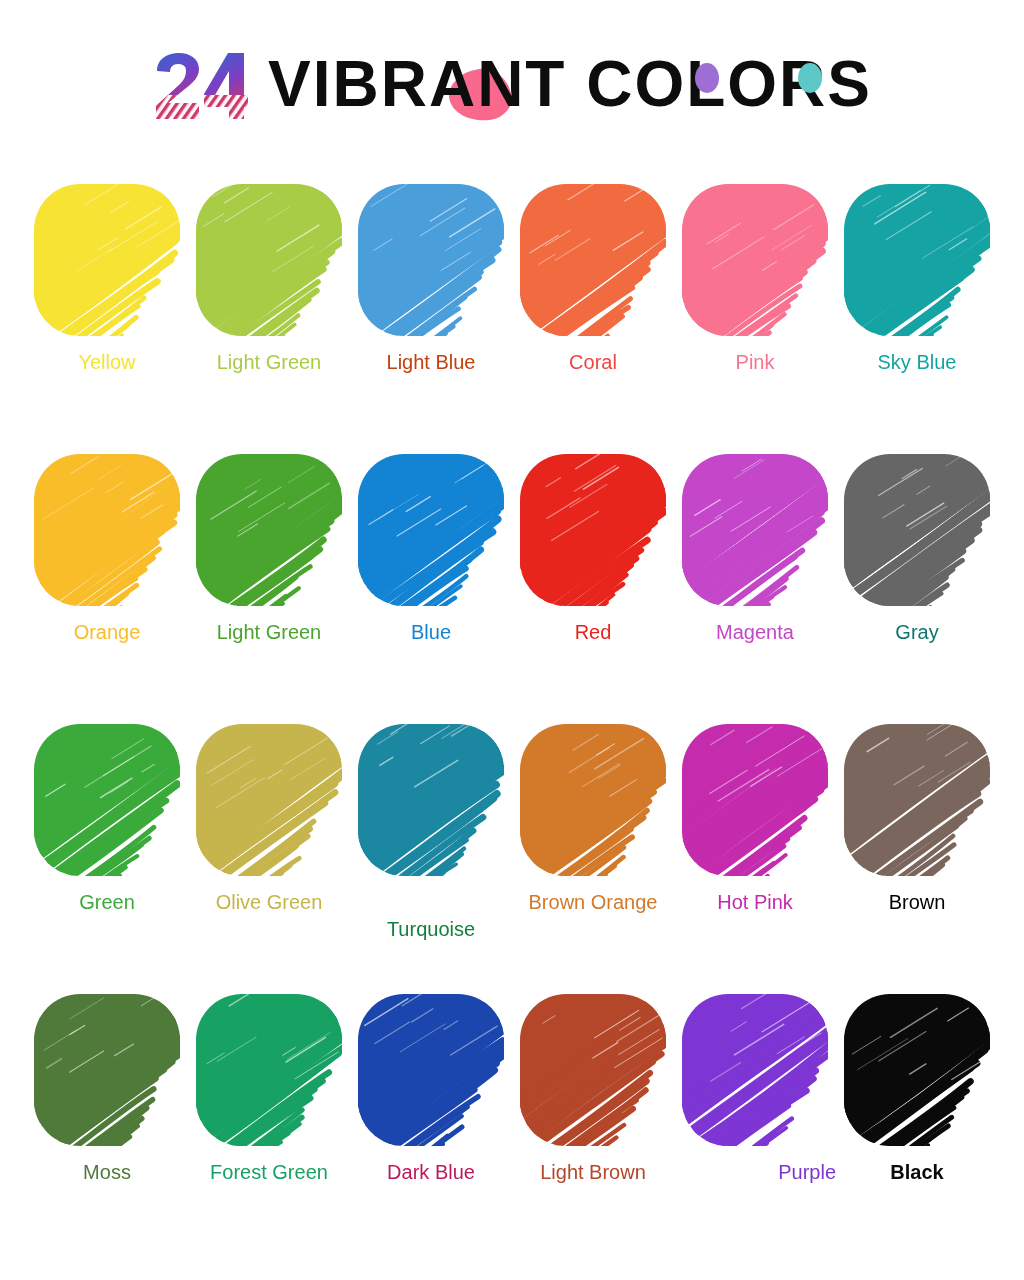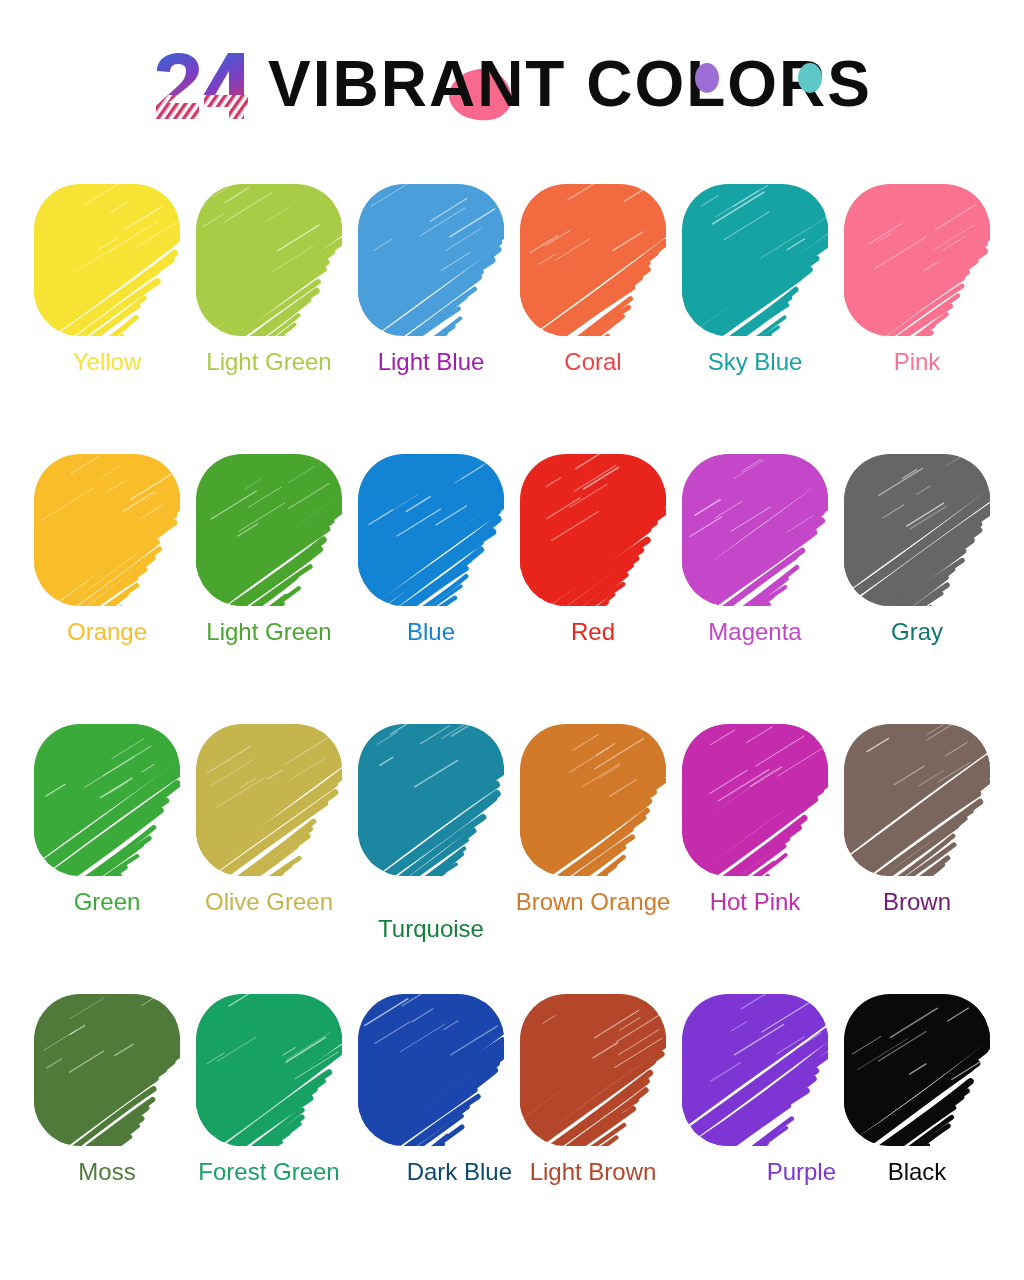--- a/index.html
+++ b/index.html
@@ -116,21 +116,21 @@
     height: 152px;
   }
   .swatch-tile svg { display: block; width: 146px; height: 152px; }
 
   .swatch-label {
     position: absolute;
     top: 172px;
     left: 0;
     width: 162px;
     text-align: center;
-    font-size: 24px;
+    font-size: 20px;
     font-family: "Liberation Sans", sans-serif;
     line-height: 24px;
     white-space: nowrap;
   }
 </style>
 </head>
 <body>
 
 <div id="page">
 
@@ -322,21 +322,21 @@
               <path d="M 83.03929611332714 86.47753586387262 L 112.1387805327773 68.43585552381352" stroke="#ffffff" stroke-width="0.87" stroke-linecap="round" opacity="0.58" fill="none"></path>
               <path d="M 12.936259666318072 22.455718526616693 L 51.451807578885926 -1.4239211791753767" stroke="#ffffff" stroke-width="0.74" stroke-linecap="round" opacity="0.56" fill="none"></path>
               <path d="M 15.72367724245414 66.38815578492358 L 34.05954526765272 55.019917609300464" stroke="#ffffff" stroke-width="1.10" stroke-linecap="round" opacity="0.38" fill="none"></path>
               <path d="M 62.307490647723895 51.662213881500065 L 106.71318514733575 24.130683291740716" stroke="#ffffff" stroke-width="1.06" stroke-linecap="round" opacity="0.45" fill="none"></path>
               <path d="M 72.18017583955078 37.24693837342784 L 108.8046279368922 14.53977807307616" stroke="#ffffff" stroke-width="1.21" stroke-linecap="round" opacity="0.57" fill="none"></path>
               <path d="M 91.6922059037257 52.835419707000256 L 136.78733147834427 24.876441850736736" stroke="#ffffff" stroke-width="1.37" stroke-linecap="round" opacity="0.63" fill="none"></path>
               <path d="M 87.18514404194428 66.7237076931633 L 122.90826112711801 44.5753751003556" stroke="#ffffff" stroke-width="0.92" stroke-linecap="round" opacity="0.44" fill="none"></path>
             </g>
           </svg>
         </div>
-        <div class="swatch-label" style="color: #a21caf;">Light Blue</div>
+        <div class="swatch-label" style="color: #c2410c;">Light Blue</div>
       </div>
       <div class="swatch-cell">
         <div class="swatch-tile">
           <svg viewBox="0 0 146 152">
             <defs>
               <clipPath id="clip4">
                 <path d="M 46 0 H 100 A 46 46 0 0 1 146 46
           V 146 A 6 6 0 0 1 140 152
           H 46 A 46 46 0 0 1 0 106
           V 46 A 46 46 0 0 1 46 0 Z"></path>
@@ -379,20 +379,71 @@
               <path d="M 93.16372959096915 66.40684165805578 L 122.82461208258755 48.017094513252374" stroke="#ffffff" stroke-width="1.30" stroke-linecap="round" opacity="0.59" fill="none"></path>
             </g>
           </svg>
         </div>
         <div class="swatch-label" style="color: #ef4444;">Coral</div>
       </div>
       <div class="swatch-cell">
         <div class="swatch-tile">
           <svg viewBox="0 0 146 152">
             <defs>
+              <clipPath id="clip5">
+                <path d="M 46 0 H 100 A 46 46 0 0 1 146 46
+          V 146 A 6 6 0 0 1 140 152
+          H 46 A 46 46 0 0 1 0 106
+          V 46 A 46 46 0 0 1 46 0 Z"></path>
+              </clipPath>
+            </defs>
+            <g clip-path="url(#clip5)">
+              <path d="M 0 0 H 146 V 26 C 90.52 38, 43.8 72, 0 106.39999999999999 Z" fill="#f9728f"></path>
+              <path d="M -10.467737164348364 109.81859638403171 C 57.013862835651636 59.23305879175886, 132.93066283565165 3.162014177496374, 200.41226283565163 -44.472603615968296" stroke="#f9728f" stroke-width="10.73" stroke-linecap="round" fill="none"></path>
+              <path d="M -7.550925825256854 117.75729703152405 C 58.20838809474316 71.06573205824259, 132.18761625474318 11.287025441790405, 197.94693017474316 -32.55111640847596" stroke="#f9728f" stroke-width="11.10" stroke-linecap="round" fill="none"></path>
+              <path d="M -11.93877839576453 122.84893488731869 C 52.09824944423548 76.10331148473819, 124.1399057642355 22.18431828389508, 188.17693360423547 -23.476691992681296" stroke="#f9728f" stroke-width="10.80" stroke-linecap="round" fill="none"></path>
+              <path d="M -9.301331437658519 126.2895055914253 C 53.01341032234148 83.89862939902878, 123.1174948023415 25.63760447249716, 185.43223656234147 -16.053334728574697" stroke="#f9728f" stroke-width="10.73" stroke-linecap="round" fill="none"></path>
+              <path d="M -4.224705534055829 131.89720272479914 C 56.36775014594417 86.87649060037309, 124.53426278594418 38.00322412534922, 185.12671846594418 -6.462851035200856" stroke="#f9728f" stroke-width="10.54" stroke-linecap="round" fill="none"></path>
+              <path d="M -11.612356247846037 137.48661690172926 C 47.25781335215396 94.44753475479197, 113.48675415215396 48.643601772540165, 172.35692375215396 3.109349701729272" stroke="#f9728f" stroke-width="9.09" stroke-linecap="round" fill="none"></path>
+              <path d="M -7.0563448974862695 145.12469569787422 C 50.091538622513724 101.32278095359356, 114.38290758251372 54.765271568783135, 171.53079110251372 14.730215057874233" stroke="#f9728f" stroke-width="8.85" stroke-linecap="round" fill="none"></path>
+              <path d="M -8.974163284059614 147.04134019977303 C 46.45143415594039 110.72305876558113, 108.8052312759404 63.83007555181547, 164.2308287159404 20.629646119773028" stroke="#f9728f" stroke-width="8.07" stroke-linecap="round" fill="none"></path>
+              <path d="M -7.43719307333231 154.95294563280157 C 46.2661182866677 112.33729726426724, 106.68234356666771 72.45797862672036, 160.3856549266677 32.52403811280156" stroke="#f9728f" stroke-width="8.86" stroke-linecap="round" fill="none"></path>
+              <path d="M -7.367086530197412 157.24140144080445 C 44.61393874980259 120.6951135431554, 103.0925921898026 74.39691874846012, 155.0736174698026 38.79528048080445" stroke="#f9728f" stroke-width="7.89" stroke-linecap="round" fill="none"></path>
+              <path d="M -8.217387712560594 163.69521490279027 C 42.04135148743941 127.72648018381099, 98.58243308743941 84.9681414755946, 148.8411722874394 49.231880502790276" stroke="#f9728f" stroke-width="8.32" stroke-linecap="round" fill="none"></path>
+              <path d="M -11.75810233084485 169.9368151027918 C 36.778350789155155 135.84180564583775, 91.38186054915516 99.16419823173305, 139.91831366915517 59.4562672627918" stroke="#f9728f" stroke-width="7.62" stroke-linecap="round" fill="none"></path>
+              <path d="M -6.163985697552562 173.6729305252906 C 40.65018134244745 137.76295545656757, 93.31611926244747 100.67806782366915, 140.13028630244747 67.17516924529059" stroke="#f9728f" stroke-width="7.33" stroke-linecap="round" fill="none"></path>
+              <path d="M -10.191386489663273 179.26278648439722 C 34.900494470336724 145.97790058657142, 85.62886055033673 111.23279551856767, 130.72074151033672 76.74781176439723" stroke="#f9728f" stroke-width="7.35" stroke-linecap="round" fill="none"></path>
+              <path d="M -12.968710792250931 186.6370041235421 C 30.400884087749077 155.30304566907338, 79.19167832774909 120.52235105044161, 122.56127320774907 88.10481596354211" stroke="#f9728f" stroke-width="6.33" stroke-linecap="round" fill="none"></path>
+              <path d="M -12.001033233013004 188.62324937892706 C 29.646275566987008 159.72247801480478, 76.49949796698702 120.66283923817154, 118.14680676698701 94.07384777892705" stroke="#f9728f" stroke-width="5.65" stroke-linecap="round" fill="none"></path>
+              <path d="M -6.80425475910306 192.7094918539416 C 33.12076796089694 162.41151466534163, 78.03641852089694 127.13677691440722, 117.96144124089695 102.14287681394161" stroke="#f9728f" stroke-width="4.85" stroke-linecap="round" fill="none"></path>
+              <path d="M -5.47674658568576 198.22227056957112 C 32.72599005431424 166.95172483782932, 75.70406877431424 139.40796645404802, 113.90680541431423 111.63844208957113" stroke="#f9728f" stroke-width="4.48" stroke-linecap="round" fill="none"></path>
+              <path d="M -7.6945128021761775 204.80811871329433 C 28.785937757823824 174.16664033128617, 69.82644463782383 144.73681400105724, 106.30689519782382 122.20707679329433" stroke="#f9728f" stroke-width="5.40" stroke-linecap="round" fill="none"></path>
+              <path d="M -6.162924080621451 208.90809165374338 C 28.595240399378547 185.33476667219537, 67.69817543937856 157.2883718278143, 102.45633991937855 130.28983629374338" stroke="#f9728f" stroke-width="4.37" stroke-linecap="round" fill="none"></path>
+              <path d="M -13.977806070819497 215.9273244525101 C 19.05807232918051 192.250352076411, 56.22343552918052 167.0408734579861, 89.25931392918052 141.2918556525101" stroke="#f9728f" stroke-width="5.00" stroke-linecap="round" fill="none"></path>
+              <path d="M -10.243037099484354 219.32993026683704 C 21.070555220515644 193.69301614083165, 56.29834658051564 168.814900484192, 87.61193890051564 148.67724802683705" stroke="#f9728f" stroke-width="4.42" stroke-linecap="round" fill="none"></path>
+              <path d="M -11.390190833248198 226.53718363580742 C 18.201115406751807 209.68793496589015, 51.49133492675181 184.2781329389833, 81.08264116675181 159.8672879558074" stroke="#f9728f" stroke-width="2.76" stroke-linecap="round" fill="none"></path>
+              <path d="M -12.529571515973657 232.96332683820577 C 15.339448644026344 211.58171965649217, 46.692096324026345 186.06511231154394, 74.56111648402634 170.27621771820577" stroke="#f9728f" stroke-width="3.84" stroke-linecap="round" fill="none"></path>
+              <path d="M -7.653375804424286 238.03831019698794 C 18.49335827557572 222.31469308116363, 47.90843411557573 201.46720405398463, 74.05516819557573 179.33398763698793" stroke="#f9728f" stroke-width="3.36" stroke-linecap="round" fill="none"></path>
+              <path d="M -4.820026688743383 243.49829957468438 C 19.60442131125662 228.29121245715683, 47.081925311256626 210.43529230733336, 71.50637331125662 188.77676357468437" stroke="#f9728f" stroke-width="1.94" stroke-linecap="round" fill="none"></path>
+              <path d="M 89.86975560663267 65.95196803705767 L 129.61037286138162 41.312785339113326" stroke="#ffffff" stroke-width="0.71" stroke-linecap="round" opacity="0.40" fill="none"></path>
+              <path d="M 24.737550092255695 60.12079355213791 L 58.37882552794181 39.26320278201253" stroke="#ffffff" stroke-width="0.97" stroke-linecap="round" opacity="0.46" fill="none"></path>
+              <path d="M 91.65664824228733 45.61496340436861 L 131.73556806836277 20.76603311220184" stroke="#ffffff" stroke-width="1.37" stroke-linecap="round" opacity="0.34" fill="none"></path>
+              <path d="M 33.43037455719895 58.07937911525369 L 46.57948157009668 49.92693276725709" stroke="#ffffff" stroke-width="0.84" stroke-linecap="round" opacity="0.40" fill="none"></path>
+              <path d="M 80.42938981959595 86.41104002157226 L 94.31416860418393 77.80247717512772" stroke="#ffffff" stroke-width="1.32" stroke-linecap="round" opacity="0.35" fill="none"></path>
+              <path d="M 30.708620017347855 84.72981327679008 L 82.02780701029114 52.91191734116525" stroke="#ffffff" stroke-width="1.08" stroke-linecap="round" opacity="0.38" fill="none"></path>
+              <path d="M 99.14231513999401 66.08997562294826 L 122.74096303805707 51.45881392614916" stroke="#ffffff" stroke-width="0.88" stroke-linecap="round" opacity="0.40" fill="none"></path>
+            </g>
+          </svg>
+        </div>
+        <div class="swatch-label" style="color: rgb(249, 114, 143);">Pink</div>
+      </div>
+      <div class="swatch-cell">
+        <div class="swatch-tile">
+          <svg viewBox="0 0 146 152">
+            <defs>
               <clipPath id="clip6">
                 <path d="M 46 0 H 100 A 46 46 0 0 1 146 46
           V 146 A 6 6 0 0 1 140 152
           H 46 A 46 46 0 0 1 0 106
           V 46 A 46 46 0 0 1 46 0 Z"></path>
               </clipPath>
             </defs>
             <g clip-path="url(#clip6)">
               <path d="M 0 0 H 146 V 26 C 90.52 38, 43.8 72, 0 106.39999999999999 Z" fill="#16a3a3"></path>
               <path d="M -11.402346429880708 109.57474127110095 C 56.07925357011929 62.7118717475444, 131.9960535701193 3.985239068007857, 199.4776535701193 -44.716458728899056" stroke="#16a3a3" stroke-width="10.77" stroke-linecap="round" fill="none"></path>
@@ -430,71 +481,20 @@
               <path d="M 105.12090068901888 65.77310958784074 L 122.65731399352661 54.90053333904594" stroke="#ffffff" stroke-width="1.26" stroke-linecap="round" opacity="0.55" fill="none"></path>
             </g>
           </svg>
         </div>
         <div class="swatch-label" style="color: rgb(22, 163, 163);">Sky Blue</div>
       </div>
       <div class="swatch-cell">
         <div class="swatch-tile">
           <svg viewBox="0 0 146 152">
             <defs>
-              <clipPath id="clip5">
-                <path d="M 46 0 H 100 A 46 46 0 0 1 146 46
-          V 146 A 6 6 0 0 1 140 152
-          H 46 A 46 46 0 0 1 0 106
-          V 46 A 46 46 0 0 1 46 0 Z"></path>
-              </clipPath>
-            </defs>
-            <g clip-path="url(#clip5)">
-              <path d="M 0 0 H 146 V 26 C 90.52 38, 43.8 72, 0 106.39999999999999 Z" fill="#f9728f"></path>
-              <path d="M -10.467737164348364 109.81859638403171 C 57.013862835651636 59.23305879175886, 132.93066283565165 3.162014177496374, 200.41226283565163 -44.472603615968296" stroke="#f9728f" stroke-width="10.73" stroke-linecap="round" fill="none"></path>
-              <path d="M -7.550925825256854 117.75729703152405 C 58.20838809474316 71.06573205824259, 132.18761625474318 11.287025441790405, 197.94693017474316 -32.55111640847596" stroke="#f9728f" stroke-width="11.10" stroke-linecap="round" fill="none"></path>
-              <path d="M -11.93877839576453 122.84893488731869 C 52.09824944423548 76.10331148473819, 124.1399057642355 22.18431828389508, 188.17693360423547 -23.476691992681296" stroke="#f9728f" stroke-width="10.80" stroke-linecap="round" fill="none"></path>
-              <path d="M -9.301331437658519 126.2895055914253 C 53.01341032234148 83.89862939902878, 123.1174948023415 25.63760447249716, 185.43223656234147 -16.053334728574697" stroke="#f9728f" stroke-width="10.73" stroke-linecap="round" fill="none"></path>
-              <path d="M -4.224705534055829 131.89720272479914 C 56.36775014594417 86.87649060037309, 124.53426278594418 38.00322412534922, 185.12671846594418 -6.462851035200856" stroke="#f9728f" stroke-width="10.54" stroke-linecap="round" fill="none"></path>
-              <path d="M -11.612356247846037 137.48661690172926 C 47.25781335215396 94.44753475479197, 113.48675415215396 48.643601772540165, 172.35692375215396 3.109349701729272" stroke="#f9728f" stroke-width="9.09" stroke-linecap="round" fill="none"></path>
-              <path d="M -7.0563448974862695 145.12469569787422 C 50.091538622513724 101.32278095359356, 114.38290758251372 54.765271568783135, 171.53079110251372 14.730215057874233" stroke="#f9728f" stroke-width="8.85" stroke-linecap="round" fill="none"></path>
-              <path d="M -8.974163284059614 147.04134019977303 C 46.45143415594039 110.72305876558113, 108.8052312759404 63.83007555181547, 164.2308287159404 20.629646119773028" stroke="#f9728f" stroke-width="8.07" stroke-linecap="round" fill="none"></path>
-              <path d="M -7.43719307333231 154.95294563280157 C 46.2661182866677 112.33729726426724, 106.68234356666771 72.45797862672036, 160.3856549266677 32.52403811280156" stroke="#f9728f" stroke-width="8.86" stroke-linecap="round" fill="none"></path>
-              <path d="M -7.367086530197412 157.24140144080445 C 44.61393874980259 120.6951135431554, 103.0925921898026 74.39691874846012, 155.0736174698026 38.79528048080445" stroke="#f9728f" stroke-width="7.89" stroke-linecap="round" fill="none"></path>
-              <path d="M -8.217387712560594 163.69521490279027 C 42.04135148743941 127.72648018381099, 98.58243308743941 84.9681414755946, 148.8411722874394 49.231880502790276" stroke="#f9728f" stroke-width="8.32" stroke-linecap="round" fill="none"></path>
-              <path d="M -11.75810233084485 169.9368151027918 C 36.778350789155155 135.84180564583775, 91.38186054915516 99.16419823173305, 139.91831366915517 59.4562672627918" stroke="#f9728f" stroke-width="7.62" stroke-linecap="round" fill="none"></path>
-              <path d="M -6.163985697552562 173.6729305252906 C 40.65018134244745 137.76295545656757, 93.31611926244747 100.67806782366915, 140.13028630244747 67.17516924529059" stroke="#f9728f" stroke-width="7.33" stroke-linecap="round" fill="none"></path>
-              <path d="M -10.191386489663273 179.26278648439722 C 34.900494470336724 145.97790058657142, 85.62886055033673 111.23279551856767, 130.72074151033672 76.74781176439723" stroke="#f9728f" stroke-width="7.35" stroke-linecap="round" fill="none"></path>
-              <path d="M -12.968710792250931 186.6370041235421 C 30.400884087749077 155.30304566907338, 79.19167832774909 120.52235105044161, 122.56127320774907 88.10481596354211" stroke="#f9728f" stroke-width="6.33" stroke-linecap="round" fill="none"></path>
-              <path d="M -12.001033233013004 188.62324937892706 C 29.646275566987008 159.72247801480478, 76.49949796698702 120.66283923817154, 118.14680676698701 94.07384777892705" stroke="#f9728f" stroke-width="5.65" stroke-linecap="round" fill="none"></path>
-              <path d="M -6.80425475910306 192.7094918539416 C 33.12076796089694 162.41151466534163, 78.03641852089694 127.13677691440722, 117.96144124089695 102.14287681394161" stroke="#f9728f" stroke-width="4.85" stroke-linecap="round" fill="none"></path>
-              <path d="M -5.47674658568576 198.22227056957112 C 32.72599005431424 166.95172483782932, 75.70406877431424 139.40796645404802, 113.90680541431423 111.63844208957113" stroke="#f9728f" stroke-width="4.48" stroke-linecap="round" fill="none"></path>
-              <path d="M -7.6945128021761775 204.80811871329433 C 28.785937757823824 174.16664033128617, 69.82644463782383 144.73681400105724, 106.30689519782382 122.20707679329433" stroke="#f9728f" stroke-width="5.40" stroke-linecap="round" fill="none"></path>
-              <path d="M -6.162924080621451 208.90809165374338 C 28.595240399378547 185.33476667219537, 67.69817543937856 157.2883718278143, 102.45633991937855 130.28983629374338" stroke="#f9728f" stroke-width="4.37" stroke-linecap="round" fill="none"></path>
-              <path d="M -13.977806070819497 215.9273244525101 C 19.05807232918051 192.250352076411, 56.22343552918052 167.0408734579861, 89.25931392918052 141.2918556525101" stroke="#f9728f" stroke-width="5.00" stroke-linecap="round" fill="none"></path>
-              <path d="M -10.243037099484354 219.32993026683704 C 21.070555220515644 193.69301614083165, 56.29834658051564 168.814900484192, 87.61193890051564 148.67724802683705" stroke="#f9728f" stroke-width="4.42" stroke-linecap="round" fill="none"></path>
-              <path d="M -11.390190833248198 226.53718363580742 C 18.201115406751807 209.68793496589015, 51.49133492675181 184.2781329389833, 81.08264116675181 159.8672879558074" stroke="#f9728f" stroke-width="2.76" stroke-linecap="round" fill="none"></path>
-              <path d="M -12.529571515973657 232.96332683820577 C 15.339448644026344 211.58171965649217, 46.692096324026345 186.06511231154394, 74.56111648402634 170.27621771820577" stroke="#f9728f" stroke-width="3.84" stroke-linecap="round" fill="none"></path>
-              <path d="M -7.653375804424286 238.03831019698794 C 18.49335827557572 222.31469308116363, 47.90843411557573 201.46720405398463, 74.05516819557573 179.33398763698793" stroke="#f9728f" stroke-width="3.36" stroke-linecap="round" fill="none"></path>
-              <path d="M -4.820026688743383 243.49829957468438 C 19.60442131125662 228.29121245715683, 47.081925311256626 210.43529230733336, 71.50637331125662 188.77676357468437" stroke="#f9728f" stroke-width="1.94" stroke-linecap="round" fill="none"></path>
-              <path d="M 89.86975560663267 65.95196803705767 L 129.61037286138162 41.312785339113326" stroke="#ffffff" stroke-width="0.71" stroke-linecap="round" opacity="0.40" fill="none"></path>
-              <path d="M 24.737550092255695 60.12079355213791 L 58.37882552794181 39.26320278201253" stroke="#ffffff" stroke-width="0.97" stroke-linecap="round" opacity="0.46" fill="none"></path>
-              <path d="M 91.65664824228733 45.61496340436861 L 131.73556806836277 20.76603311220184" stroke="#ffffff" stroke-width="1.37" stroke-linecap="round" opacity="0.34" fill="none"></path>
-              <path d="M 33.43037455719895 58.07937911525369 L 46.57948157009668 49.92693276725709" stroke="#ffffff" stroke-width="0.84" stroke-linecap="round" opacity="0.40" fill="none"></path>
-              <path d="M 80.42938981959595 86.41104002157226 L 94.31416860418393 77.80247717512772" stroke="#ffffff" stroke-width="1.32" stroke-linecap="round" opacity="0.35" fill="none"></path>
-              <path d="M 30.708620017347855 84.72981327679008 L 82.02780701029114 52.91191734116525" stroke="#ffffff" stroke-width="1.08" stroke-linecap="round" opacity="0.38" fill="none"></path>
-              <path d="M 99.14231513999401 66.08997562294826 L 122.74096303805707 51.45881392614916" stroke="#ffffff" stroke-width="0.88" stroke-linecap="round" opacity="0.40" fill="none"></path>
-            </g>
-          </svg>
-        </div>
-        <div class="swatch-label" style="color: rgb(249, 114, 143);">Pink</div>
-      </div>
-      <div class="swatch-cell">
-        <div class="swatch-tile">
-          <svg viewBox="0 0 146 152">
-            <defs>
               <clipPath id="clip7">
                 <path d="M 46 0 H 100 A 46 46 0 0 1 146 46
           V 146 A 6 6 0 0 1 140 152
           H 46 A 46 46 0 0 1 0 106
           V 46 A 46 46 0 0 1 46 0 Z"></path>
               </clipPath>
             </defs>
             <g clip-path="url(#clip7)">
               <path d="M 0 0 H 146 V 26 C 90.52 38, 43.8 72, 0 106.39999999999999 Z" fill="#f9bd2a"></path>
               <path d="M -12.336955695413053 109.33088615817019 C 55.14464430458695 57.19068470332994, 131.06144430458696 4.80846395851934, 198.54304430458694 -44.960313841829816" stroke="#f9bd2a" stroke-width="10.81" stroke-linecap="round" fill="none"></path>
@@ -1087,21 +1087,21 @@
               <path d="M 83.16774231311864 10.535777162760496 L 112.07572299730963 -7.387170861437916" stroke="#ffffff" stroke-width="0.82" stroke-linecap="round" opacity="0.46" fill="none"></path>
               <path d="M 101.44593786085024 31.943781218025833 L 123.40444219680502 18.329508529733864" stroke="#ffffff" stroke-width="1.28" stroke-linecap="round" opacity="0.37" fill="none"></path>
               <path d="M 23.120959741203112 27.589212930761278 L 44.529716272978106 14.31578388106078" stroke="#ffffff" stroke-width="1.50" stroke-linecap="round" opacity="0.63" fill="none"></path>
               <path d="M 50.12911996878683 60.79095313465223 L 80.11040831804274 42.20255435811356" stroke="#ffffff" stroke-width="1.37" stroke-linecap="round" opacity="0.38" fill="none"></path>
               <path d="M 82.94928068988956 15.977700734511018 L 109.02618294158019 -0.1899786615371717" stroke="#ffffff" stroke-width="0.80" stroke-linecap="round" opacity="0.55" fill="none"></path>
               <path d="M 94.21531175589188 58.04337148042396 L 125.99089796794577 38.34250802895055" stroke="#ffffff" stroke-width="0.84" stroke-linecap="round" opacity="0.46" fill="none"></path>
               <path d="M 74.66392727731726 61.97071716655046 L 99.45352545916101 46.601166293807324" stroke="#ffffff" stroke-width="1.01" stroke-linecap="round" opacity="0.32" fill="none"></path>
             </g>
           </svg>
         </div>
-        <div class="swatch-label" style="color: #701a75;">Brown</div>
+        <div class="swatch-label" style="color: #000000;">Brown</div>
       </div>
       <div class="swatch-cell">
         <div class="swatch-tile">
           <svg viewBox="0 0 146 152">
             <defs>
               <clipPath id="clip19">
                 <path d="M 46 0 H 100 A 46 46 0 0 1 146 46
           V 146 A 6 6 0 0 1 140 152
           H 46 A 46 46 0 0 1 0 106
           V 46 A 46 46 0 0 1 46 0 Z"></path>
@@ -1240,21 +1240,21 @@
               <path d="M 42.313431553076946 57.74742542253807 L 87.1831114902161 29.928223861511796" stroke="#ffffff" stroke-width="0.97" stroke-linecap="round" opacity="0.37" fill="none"></path>
               <path d="M 16.94787349975668 49.44139375630766 L 51.59496912038885 27.960194471515717" stroke="#ffffff" stroke-width="1.23" stroke-linecap="round" opacity="0.40" fill="none"></path>
               <path d="M 85.9204162409529 35.42942435992882 L 99.94375047404318 26.73495713541284" stroke="#ffffff" stroke-width="1.10" stroke-linecap="round" opacity="0.40" fill="none"></path>
               <path d="M 6.813445832999423 31.41670098528266 L 49.90985295218415 4.696928571388124" stroke="#ffffff" stroke-width="1.43" stroke-linecap="round" opacity="0.64" fill="none"></path>
               <path d="M 44.223101659957315 11.723853206727654 L 76.19049394251778 -8.095930008459835" stroke="#ffffff" stroke-width="1.36" stroke-linecap="round" opacity="0.41" fill="none"></path>
               <path d="M 53.83993292632512 27.884961835108697 L 74.95161126586608 14.795721264593304" stroke="#ffffff" stroke-width="1.22" stroke-linecap="round" opacity="0.42" fill="none"></path>
               <path d="M 92.59968392439185 61.02011906122789 L 139.20257832556962 32.12632453249768" stroke="#ffffff" stroke-width="1.34" stroke-linecap="round" opacity="0.43" fill="none"></path>
             </g>
           </svg>
         </div>
-        <div class="swatch-label" style="color: #0c4a6e; text-align: right;">Dark Blue</div>
+        <div class="swatch-label" style="color: #be185d;">Dark Blue</div>
       </div>
       <div class="swatch-cell">
         <div class="swatch-tile">
           <svg viewBox="0 0 146 152">
             <defs>
               <clipPath id="clip22">
                 <path d="M 46 0 H 100 A 46 46 0 0 1 146 46
           V 146 A 6 6 0 0 1 140 152
           H 46 A 46 46 0 0 1 0 106
           V 46 A 46 46 0 0 1 46 0 Z"></path>
@@ -1393,17 +1393,17 @@
               <path d="M 103.65912079303524 26.959073682315648 L 124.49049998312256 14.04361858446151" stroke="#ffffff" stroke-width="1.12" stroke-linecap="round" opacity="0.62" fill="none"></path>
               <path d="M 34.64980913866311 66.93900629458949 L 81.98549604397266 37.59088041329757" stroke="#ffffff" stroke-width="1.17" stroke-linecap="round" opacity="0.43" fill="none"></path>
               <path d="M 46.5198727407027 43.269635789096355 L 93.15778467510827 14.354130389764904" stroke="#ffffff" stroke-width="1.50" stroke-linecap="round" opacity="0.52" fill="none"></path>
               <path d="M 65.697771697212 80.04244883591309 L 81.90929758632555 69.9913027846627" stroke="#ffffff" stroke-width="1.49" stroke-linecap="round" opacity="0.56" fill="none"></path>
               <path d="M 107.69692263002506 85.47000567894429 L 145.55480494345537 61.9981186446175" stroke="#ffffff" stroke-width="1.12" stroke-linecap="round" opacity="0.61" fill="none"></path>
               <path d="M 13.464554096758365 75.72655218979344 L 63.912324563786385 44.448934500236064" stroke="#ffffff" stroke-width="0.79" stroke-linecap="round" opacity="0.39" fill="none"></path>
               <path d="M 8.33544057146646 60.06952095590532 L 36.751631191978234 42.451482771188026" stroke="#ffffff" stroke-width="0.88" stroke-linecap="round" opacity="0.55" fill="none"></path>
             </g>
           </svg>
         </div>
-        <div class="swatch-label" style="color: rgb(10, 10, 10);">Black</div>
+        <div class="swatch-label" style="color: rgb(10, 10, 10); font-weight: bold;">Black</div>
       </div>
     </div>
 
 </div>
 
 </body></html>

